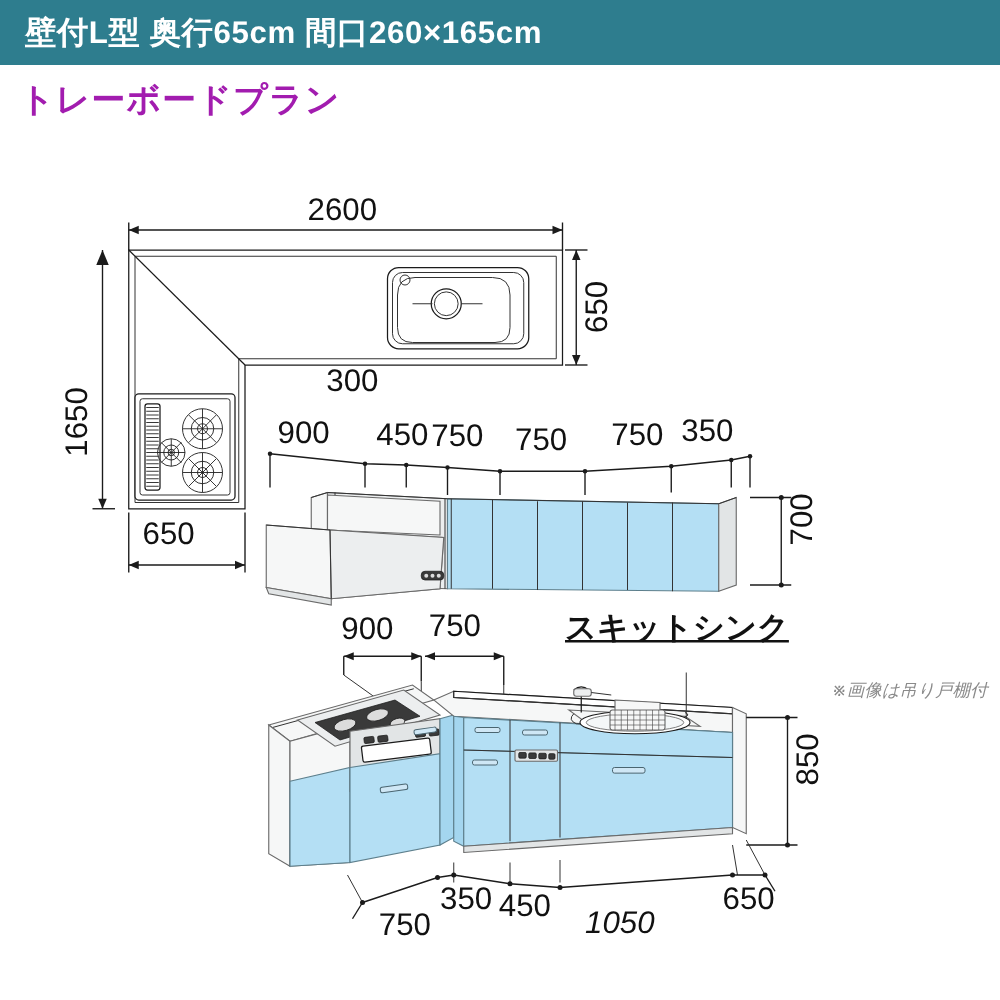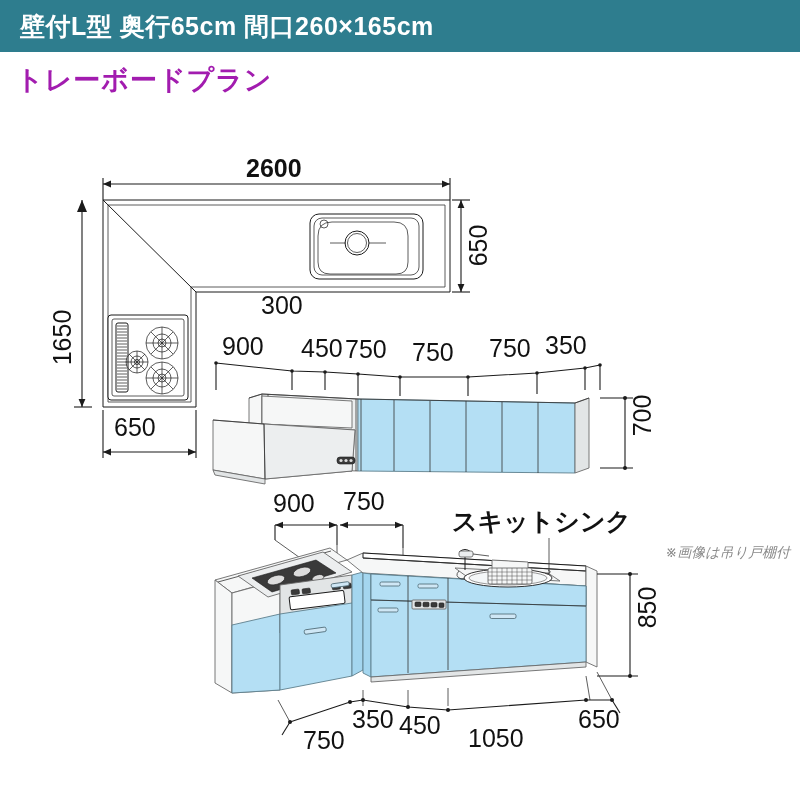--- a/index.html
+++ b/index.html
@@ -414,39 +414,39 @@
         <circle cx="408" cy="707" r="2" fill="#1b1b1b"></circle>
         <circle cx="448" cy="710" r="2" fill="#1b1b1b"></circle>
         <circle cx="586" cy="700" r="2" fill="#1b1b1b"></circle>
         <circle cx="612" cy="700" r="2" fill="#1b1b1b"></circle>
         <line class="ln-dim" x1="290" y1="722" x2="282" y2="735"></line>
         <line class="ln-dim" x1="612" y1="700" x2="620" y2="713"></line>
       </g>
     </g>
   </svg>
 
-  <div class="dimtext" style="left:246px;top:156px;font-weight:bold;">2600</div>
+  <div class="dimtext" style="left:246px;top:156px;">2600</div>
   <div class="dimtext vert" style="left:448px;top:233px;width:60px;text-align:center;">650</div>
   <div class="dimtext vert" style="left:27px;top:325px;width:70px;text-align:center;">1650</div>
   <div class="dimtext" style="left:114px;top:415px;">650</div>
 
   <div class="dimtext" style="left:261px;top:293px;">300</div>
   <div class="dimtext" style="left:222px;top:334px;">900</div>
   <div class="dimtext" style="left:301px;top:336px;">450</div>
   <div class="dimtext" style="left:345px;top:337px;">750</div>
   <div class="dimtext" style="left:412px;top:340px;">750</div>
   <div class="dimtext" style="left:489px;top:336px;">750</div>
   <div class="dimtext" style="left:545px;top:333px;">350</div>
   <div class="dimtext vert" style="left:612px;top:403px;width:60px;text-align:center;">700</div>
 
   <div class="dimtext" style="left:273px;top:491px;">900</div>
   <div class="dimtext" style="left:343px;top:489px;">750</div>
-  <div class="label-jp" style="left:452px;top:509px;">スキットシンク</div>
+  <div class="label-jp" style="left:452px;top:490px;text-decoration:underline;">スキットシンク</div>
   <div class="dimtext vert" style="left:617px;top:595px;width:60px;text-align:center;">850</div>
 
   <div class="dimtext" style="left:303px;top:728px;">750</div>
   <div class="dimtext" style="left:352px;top:707px;">350</div>
   <div class="dimtext" style="left:399px;top:713px;">450</div>
-  <div class="dimtext" style="left:468px;top:726px;">1050</div>
+  <div class="dimtext" style="left:468px;top:726px;font-style:italic;">1050</div>
   <div class="dimtext" style="left:578px;top:707px;">650</div>
 
   <div class="footnote">※画像は吊り戸棚付</div>
 </div>
 
 </body></html>

